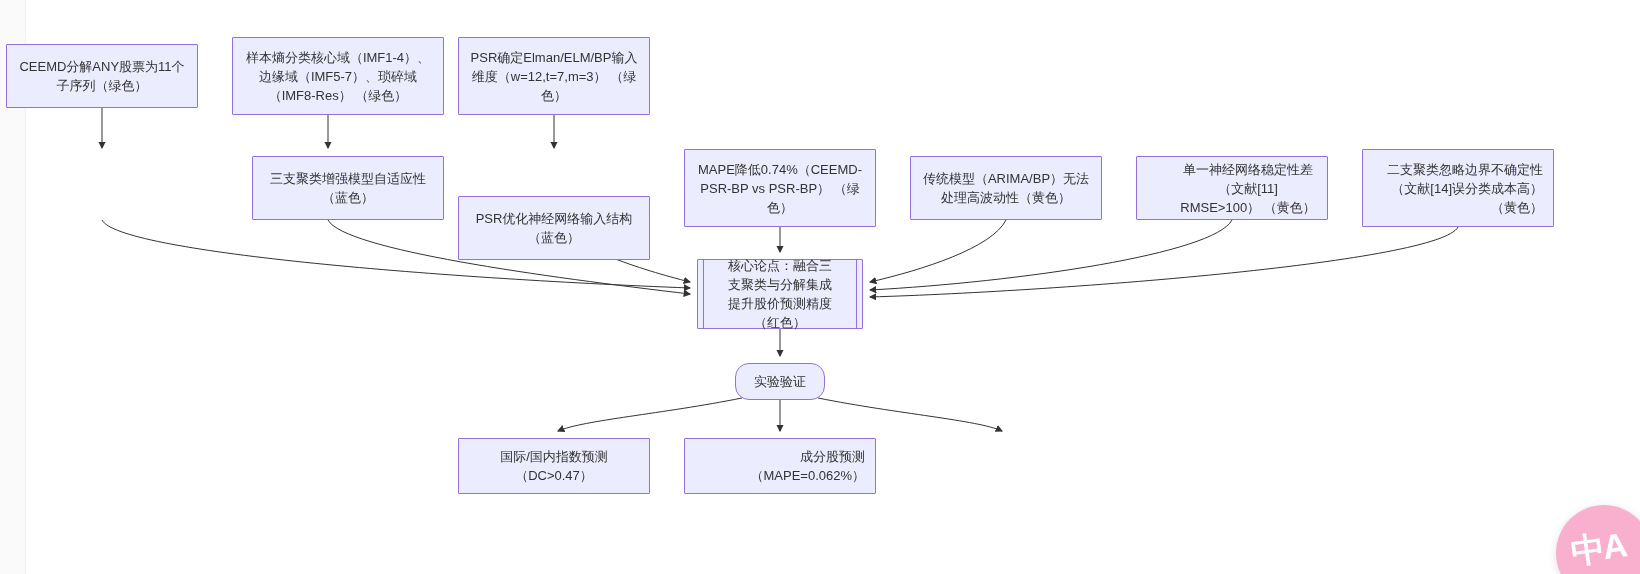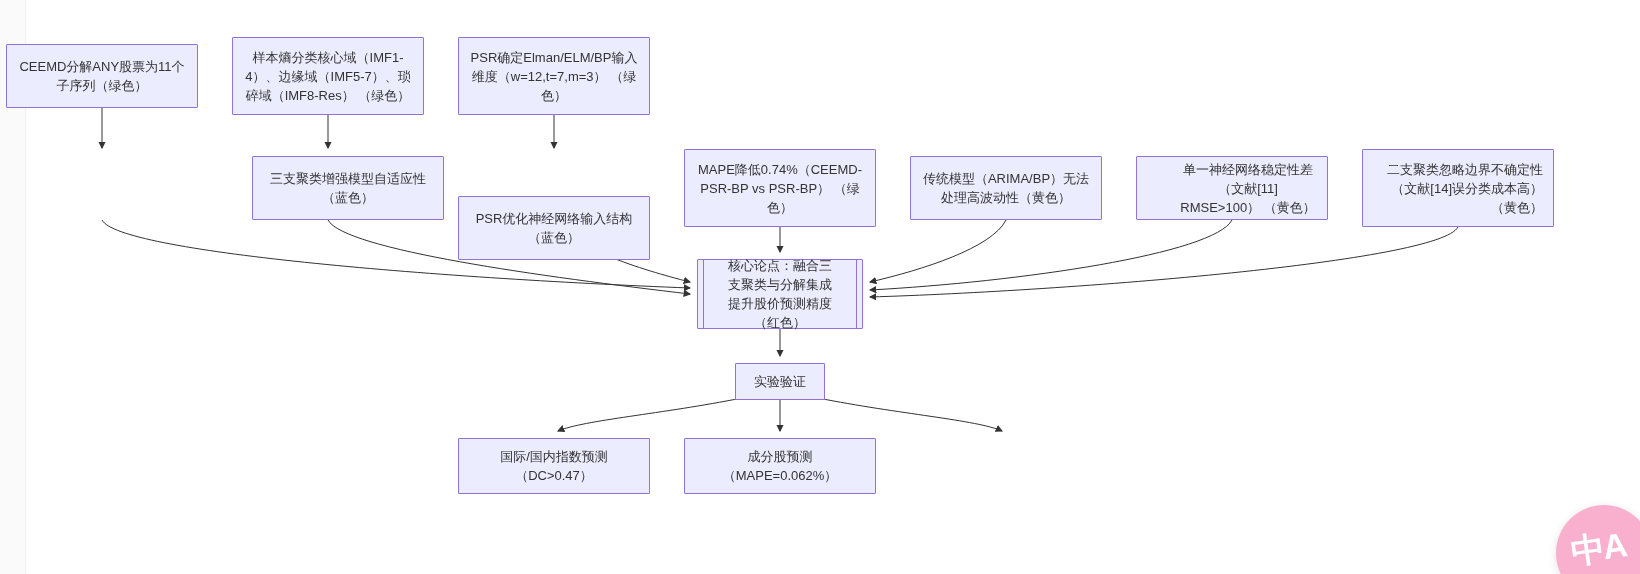--- a/index.html
+++ b/index.html
@@ -56,41 +56,41 @@
     top: 0;
     bottom: 0;
     width: 1px;
     background: #9370DB;
   }
   .node.subroutine::before { left: 5px; }
   .node.subroutine::after  { right: 5px; }
 
   
   #n-ceemd     { left: 6px;    top: 44px;  width: 192px; height: 64px; }
-  #n-entropy   { left: 232px;  top: 37px;  width: 192px; height: 78px; text-align: center; }
+  #n-entropy   { left: 232px;  top: 37px;  width: 212px; height: 78px; text-align: center; }
   #n-psrdim    { left: 458px;  top: 37px;  width: 192px; height: 78px; }
 
   
   #n-decomp    { left: 6px;    top: 156px; width: 192px; height: 64px; }
   #n-threeway  { left: 232px;  top: 156px; width: 192px; height: 64px; margin-left: 20px; }
   #n-psropt    { left: 458px;  top: 156px; width: 192px; height: 64px; margin-top: 40px; }
   #n-mape      { left: 684px;  top: 149px; width: 192px; height: 78px; }
   #n-trad      { left: 910px;  top: 156px; width: 192px; height: 64px; }
   #n-singlenn  { left: 1136px; top: 156px; width: 192px; height: 64px; padding-left: 42px; }
   #n-twoway    { left: 1362px; top: 149px; width: 192px; height: 78px; text-align: right; }
 
   
   #n-core      { left: 697px;  top: 259px; width: 166px; height: 70px; }
 
   
-  #n-exp       { left: 735px;  top: 363px; width: 90px;  height: 37px; }
+  #n-exp       { left: 735px;  top: 363px; width: 90px;  height: 37px; border-radius: 14px; }
 
   
   #n-index     { left: 458px;  top: 438px; width: 192px; height: 56px; }
-  #n-stock     { left: 684px;  top: 438px; width: 192px; height: 56px; }
+  #n-stock     { left: 684px;  top: 438px; width: 192px; height: 56px; text-align: right; }
   #n-robust    { left: 910px;  top: 438px; width: 192px; height: 56px; }
 
   .translate-badge {
     position: absolute;
     left: 1556px;
     top: 505px;
     width: 96px;
     height: 96px;
     border-radius: 50%;
     background: #f8b0ce;

